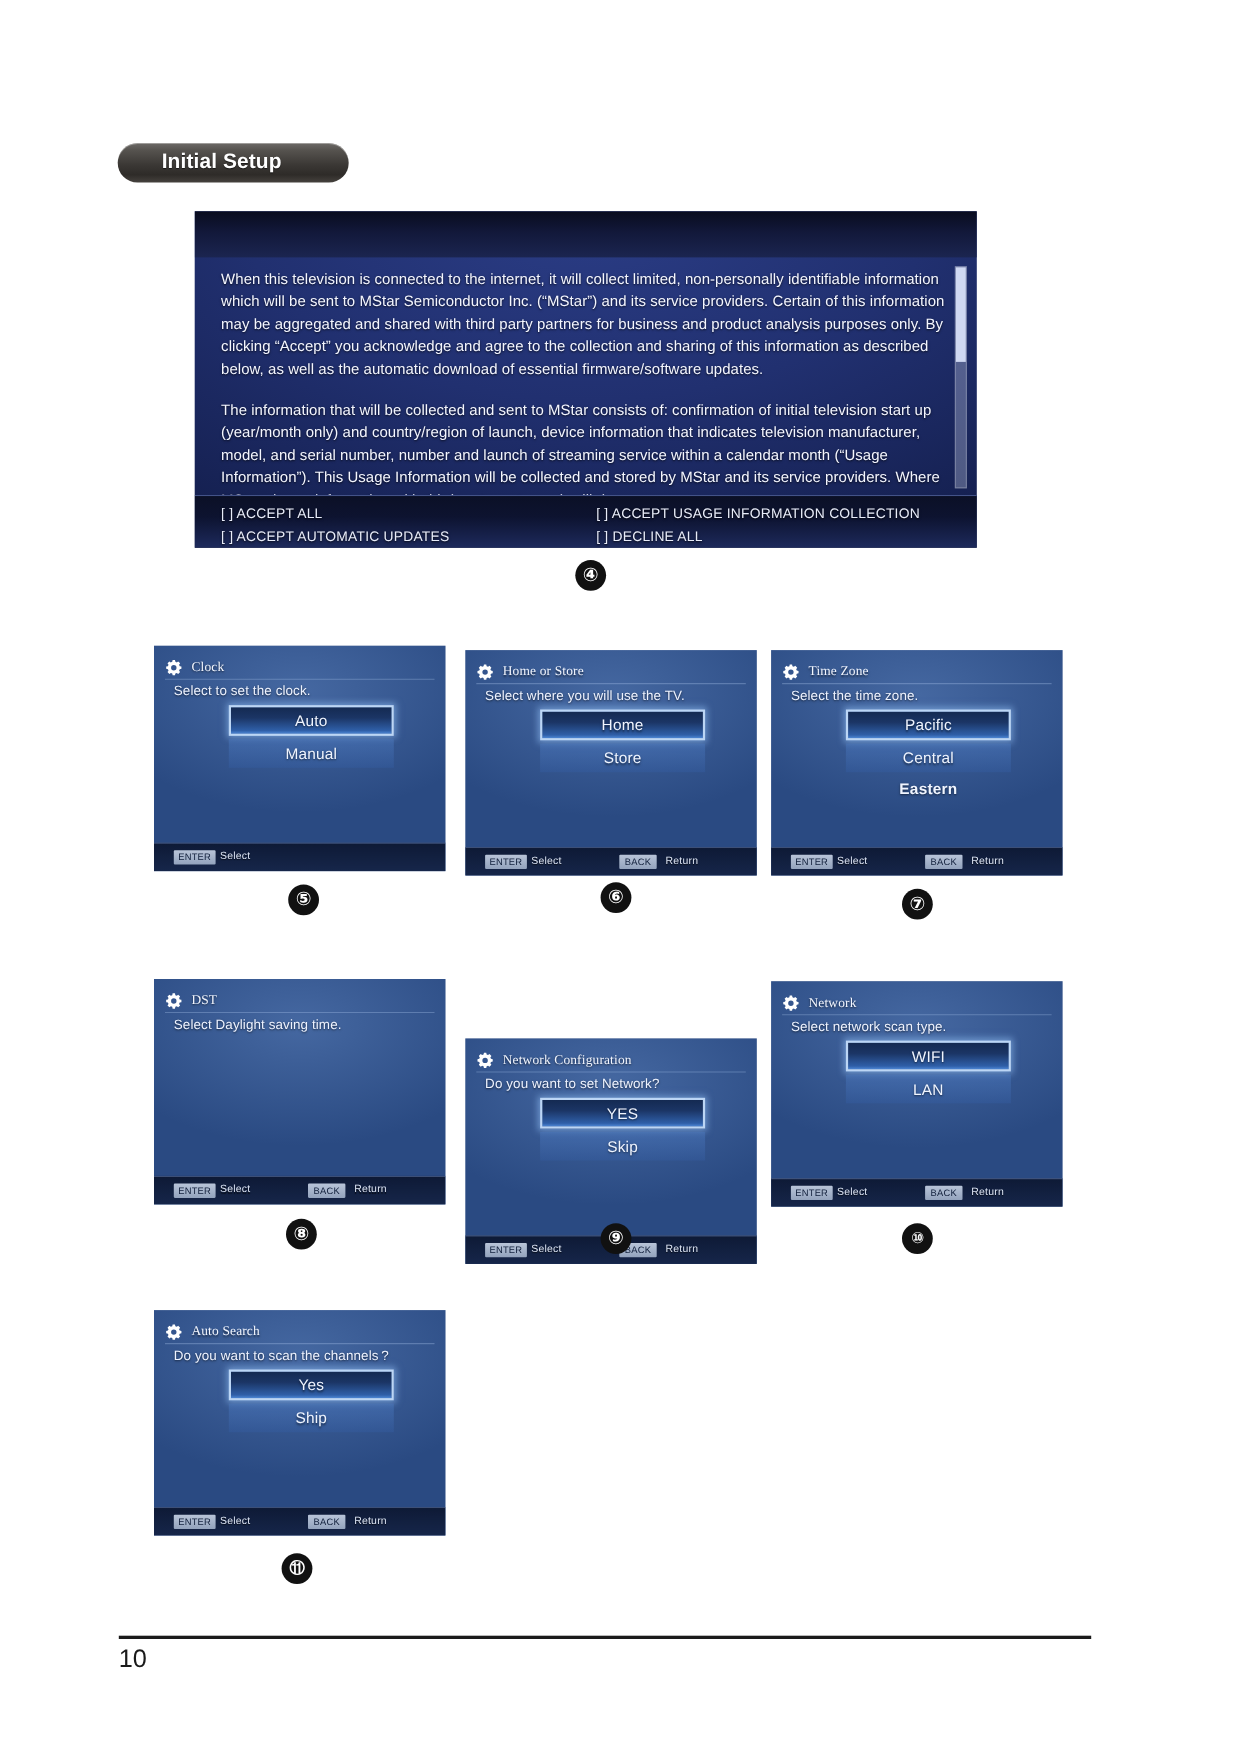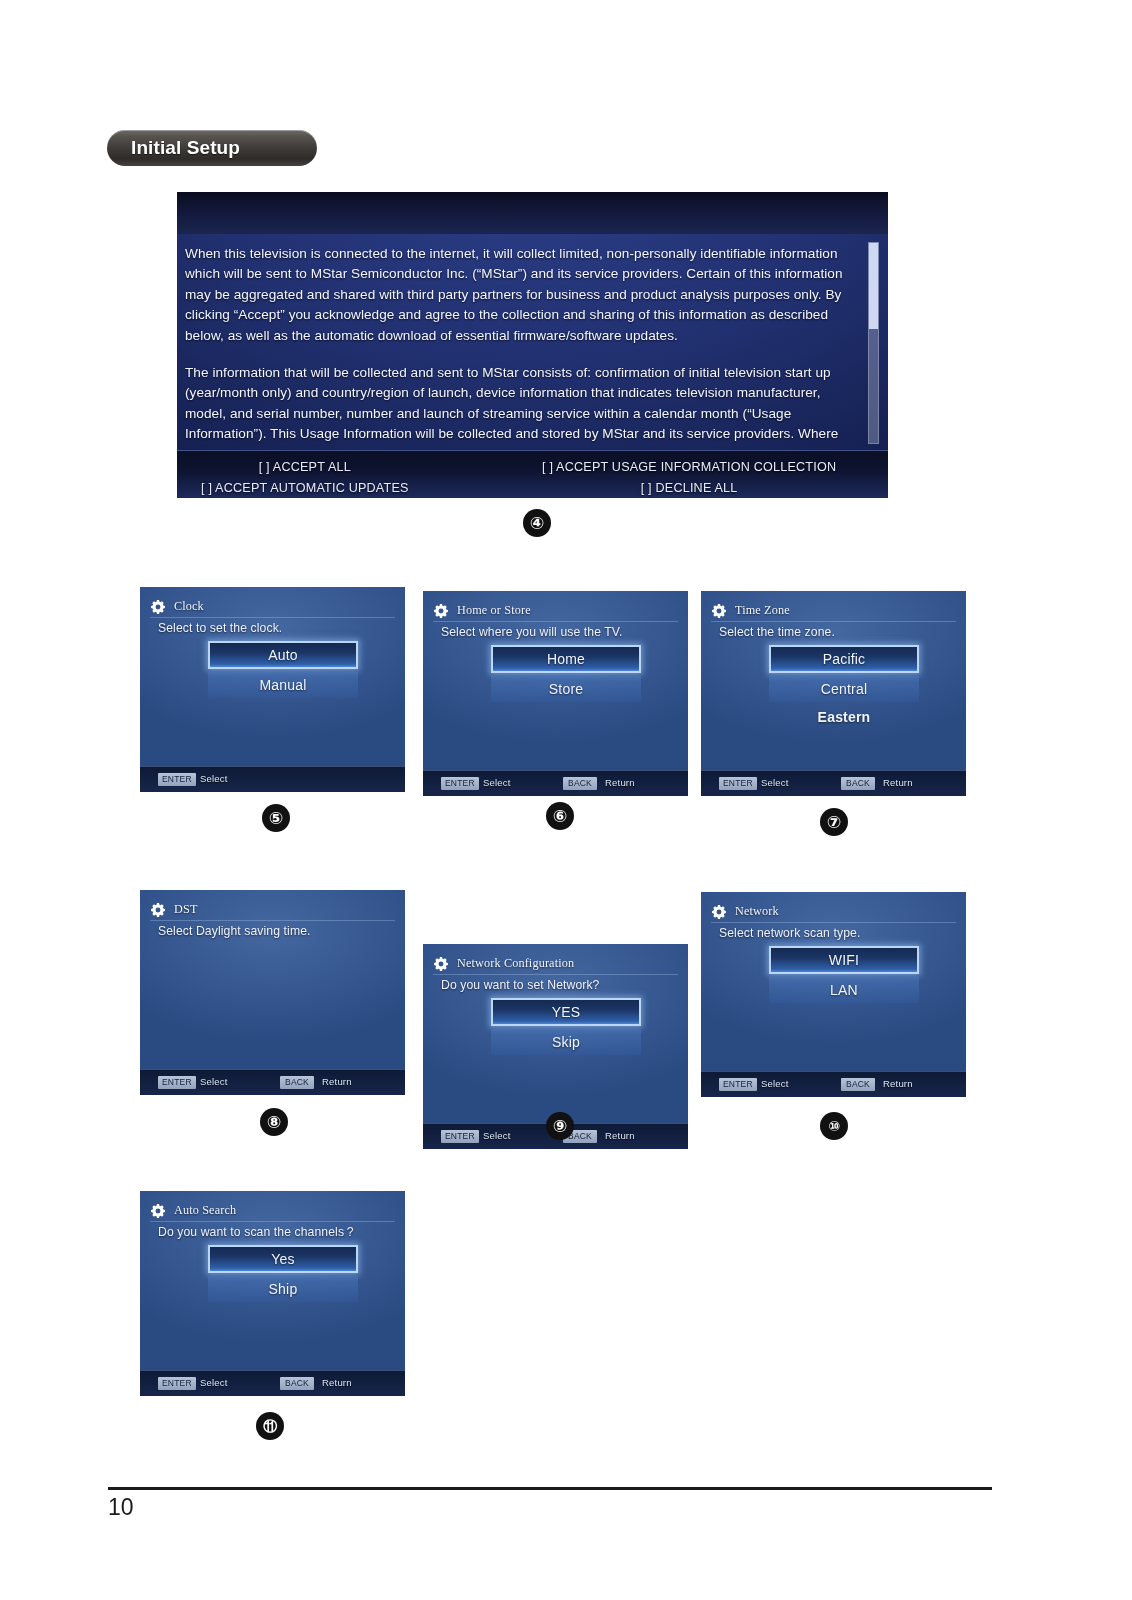--- a/index.html
+++ b/index.html
@@ -30,58 +30,57 @@
 
   
   .sec-tab {
     position:absolute; left:107px; top:130px; width:210px; height:36px;
     border-radius:18px;
     background: linear-gradient(180deg,#6d6a67 0%, #56534f 18%, #3b3835 55%, #2e2b28 80%, #46423e 100%);
     box-shadow: inset 0 1px 0 rgba(255,255,255,.35);
     display:flex; align-items:center;
   }
   .sec-tab span {
-    color:#fff; font-size:19px; font-weight:bold; padding-left:24px;
+    color:#fff; font-size:19px; font-weight:bold; padding-left:40px;
     letter-spacing:0.1px; text-shadow:0 1px 1px rgba(0,0,0,.6);text-align:center;
   }
 
   
   .notice {
     position:absolute; left:177px; top:192px; width:711px; height:306px;
     background: radial-gradient(125% 160% at 50% 0%, #2b3d86 0%, #213070 35%, #141f4e 70%, #0c1334 100%);
     overflow:hidden;
   }
   .notice-topband {
     position:absolute; left:0; top:0; width:100%; height:42px;
     background: linear-gradient(180deg,#090c1e 0%, #12183a 45%, #1b2550 100%);
   }
   .notice-titles {
     position:absolute; left:0; top:6px; width:100%; text-align:center;
     color:#eef1fb; font-size:14.5px; line-height:19px; letter-spacing:.15px;
     text-shadow:0 1px 2px rgba(0,0,0,.8);
   }
   .notice-titles .t2 { display:block; }
   .notice-body {
-    position:absolute; left:8px; top:52px; width:660px;
+    position:absolute; left:24px; top:52px; width:660px;
     color:#f4f6ff; font-size:13.6px; line-height:20.4px; letter-spacing:.05px;
     text-shadow:0 1px 2px rgba(0,0,0,.75);
   }
   .notice-body p + p { margin-top:17px; }
   .notice-scroll {
     position:absolute; right:9px; top:50px; width:11px; height:202px;
     background: rgba(230,236,255,.28); border:1px solid rgba(255,255,255,.25);
   }
   .notice-scroll i {
     display:block; width:100%; height:86px; background:#cfd8f2;
   }
   .notice-footer {
     position:absolute; left:0; bottom:0; width:100%; height:48px;
     background: linear-gradient(180deg,#0b1026 0%, #0d1330 40%, #1d2a5c 100%);
     border-top:1px solid rgba(140,160,220,.35);
-    text-align:center;
   }
   .notice-footer .col {
     position:absolute; top:6px; color:#e8ecf9; font-size:12.6px; line-height:21px;
     letter-spacing:.2px; text-shadow:0 1px 2px rgba(0,0,0,.8);
   }
   .notice-footer .colA { left:24px; }
   .notice-footer .colB { left:365px; }
 
   
   .scr {

